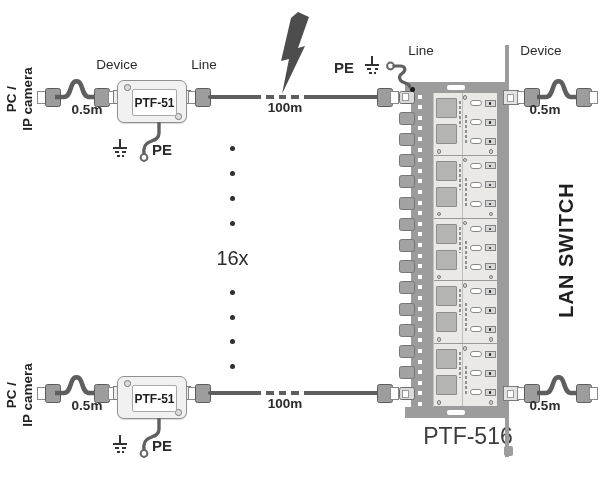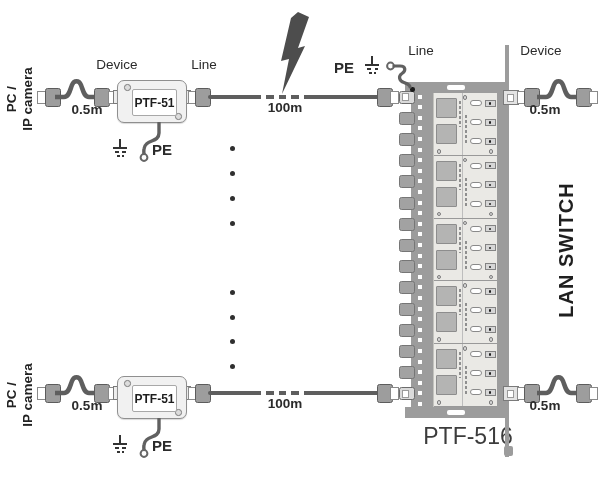--- a/index.html
+++ b/index.html
@@ -315,20 +315,21 @@
   </div>
   <svg class="abs" style="left:386px;top:60px;z-index:3;" width="30" height="30" viewBox="0 0 30 30">
     <circle cx="4.5" cy="6" r="3.4" fill="#fff" stroke="#666" stroke-width="2"></circle>
     <path d="M8 6 H14 C20 6 20 11 16 13.5 C12 16 13 21 18 22.5 C22 24 24 25 24 27" fill="none" stroke="#606060" stroke-width="3.2" stroke-linecap="round"></path>
   </svg>
 
   <svg class="abs" style="left:271px;top:12px;" width="42" height="82" viewBox="0 0 42 82">
     <polygon points="27,0 38,5 27,36 34,34 11,82 18,47 10,49 20,6" fill="var(--bolt,#4d4d4d)"></polygon>
   </svg>
 
+  <div class="lbl" style="left:205px;top:247px;width:55px;text-align:center;font-size:20px;">16x</div>
   <div id="dots-holder">
       <div class="dot" style="left: 230px; top: 146px;"></div>
       <div class="dot" style="left: 230px; top: 171px;"></div>
       <div class="dot" style="left: 230px; top: 196px;"></div>
       <div class="dot" style="left: 230px; top: 221px;"></div>
       <div class="dot" style="left: 230px; top: 290px;"></div>
       <div class="dot" style="left: 230px; top: 314.7px;"></div>
       <div class="dot" style="left: 230px; top: 339.4px;"></div>
       <div class="dot" style="left: 230px; top: 364.1px;"></div>
     </div>

